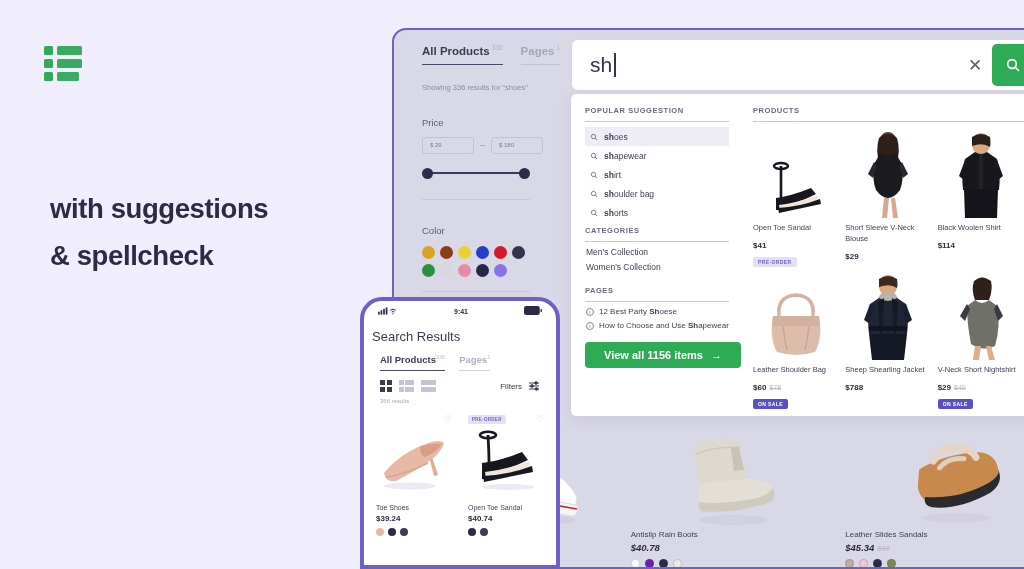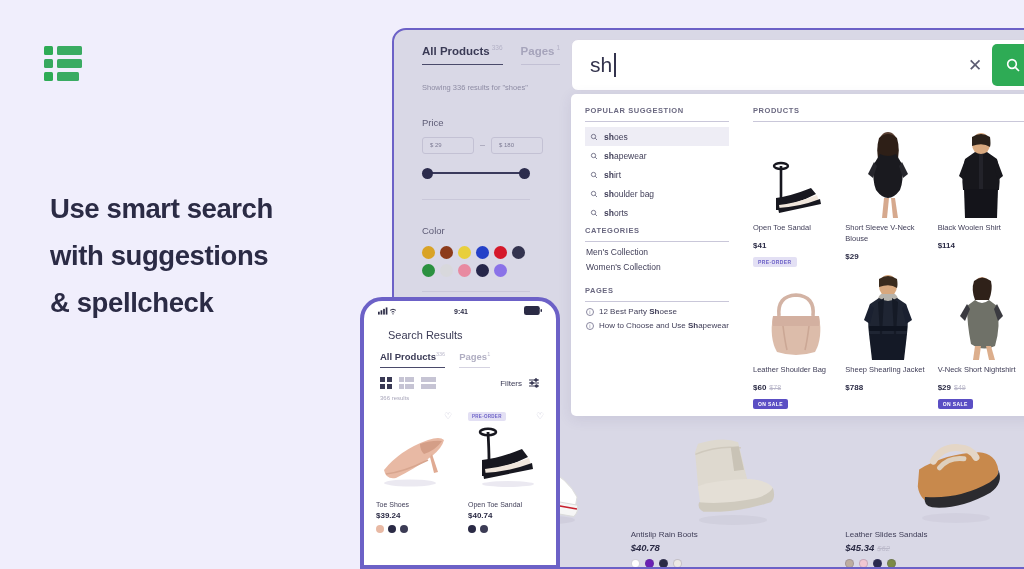--- a/index.html
+++ b/index.html
@@ -138,21 +138,21 @@
   
   .phone {
     position: absolute; left: 360px; top: 297px;
     width: 200px; height: 272px;
     background: #ffffff;
     border: 4px solid #6c61c7;
     border-radius: 22px 22px 0 0;
     overflow: hidden;
   }
   .statusbar { height: 20px; display: flex; align-items: center; justify-content: space-between; padding: 0 14px; font-size: 7px; color: #2b2b45; font-weight: bold; }
-  .ph-title { font-size: 11px; color: #3a3a55; font-weight: normal; padding: 8px 16px 0 24px; }
+  .ph-title { font-size: 13px; color: #3a3a55; font-weight: normal; padding: 8px 16px 0 8px; }
   .ph-tabs { display: flex; gap: 14px; padding: 10px 16px 0 16px; }
   .ph-tab { font-size: 9.5px; font-weight: bold; padding-bottom: 5px; }
   .ph-tab.active { color: #3a3a55; border-bottom: 1.5px solid #4a4a6a; }
   .ph-tab.inactive { color: #b0aec2; border-bottom: 1.5px solid #d5d3e1; }
   .ph-tab sup { font-size: 5.5px; font-weight: normal; vertical-align: super; color: #bdbbcd; }
   .ph-ctrl { display: flex; align-items: center; justify-content: space-between; padding: 9px 16px 0 16px; }
   .viewtoggles { display: flex; gap: 7px; align-items: center; }
   .vt { display: grid; gap: 1.5px; }
   .vt-cell { background: #3a3a55; }
   .vt.dim .vt-cell { background: #c6c4d4; }
@@ -181,21 +181,20 @@
       <div class="logo-sq"></div>
       <div class="logo-bar"></div>
     </div>
   <div class="logo-row">
       <div class="logo-sq"></div>
       <div class="logo-bar"></div>
     </div>
 </div>
 
 <div class="headline">
-  <span class="hl-line">Use smart search</span>
   <span class="hl-line">with suggestions</span>
   <span class="hl-line">&amp; spellcheck</span>
 </div>
 
 <div class="desktop">
 
   <div class="filters-col">
     <div class="tabs-row">
       <div class="tab active">
         <span>All Products</span><sup>336</sup>
@@ -301,20 +300,24 @@
       <div class="sec-rule"></div>
       <div class="pg">
         <span class="ico-circ">i</span>
         <span><span>12 Best Party </span><b>Sh</b><span>oese</span></span>
       </div>
       <div class="pg">
         <span class="ico-circ">i</span>
         <span><span>How to Choose and Use </span><b>Sh</b><span>apewear</span></span>
       </div>
 
+      <div class="viewall">
+        <span>View all 1156 items</span>
+        <span>→</span>
+      </div>
     </div>
 
     <div class="dd-right">
       <div class="sec-title">PRODUCTS</div>
       <div class="sec-rule"></div>
       <div class="prod-grid">
 
         <div class="prod">
           <div class="prod-img">
             <svg width="66" height="60" viewBox="0 0 66 60">

